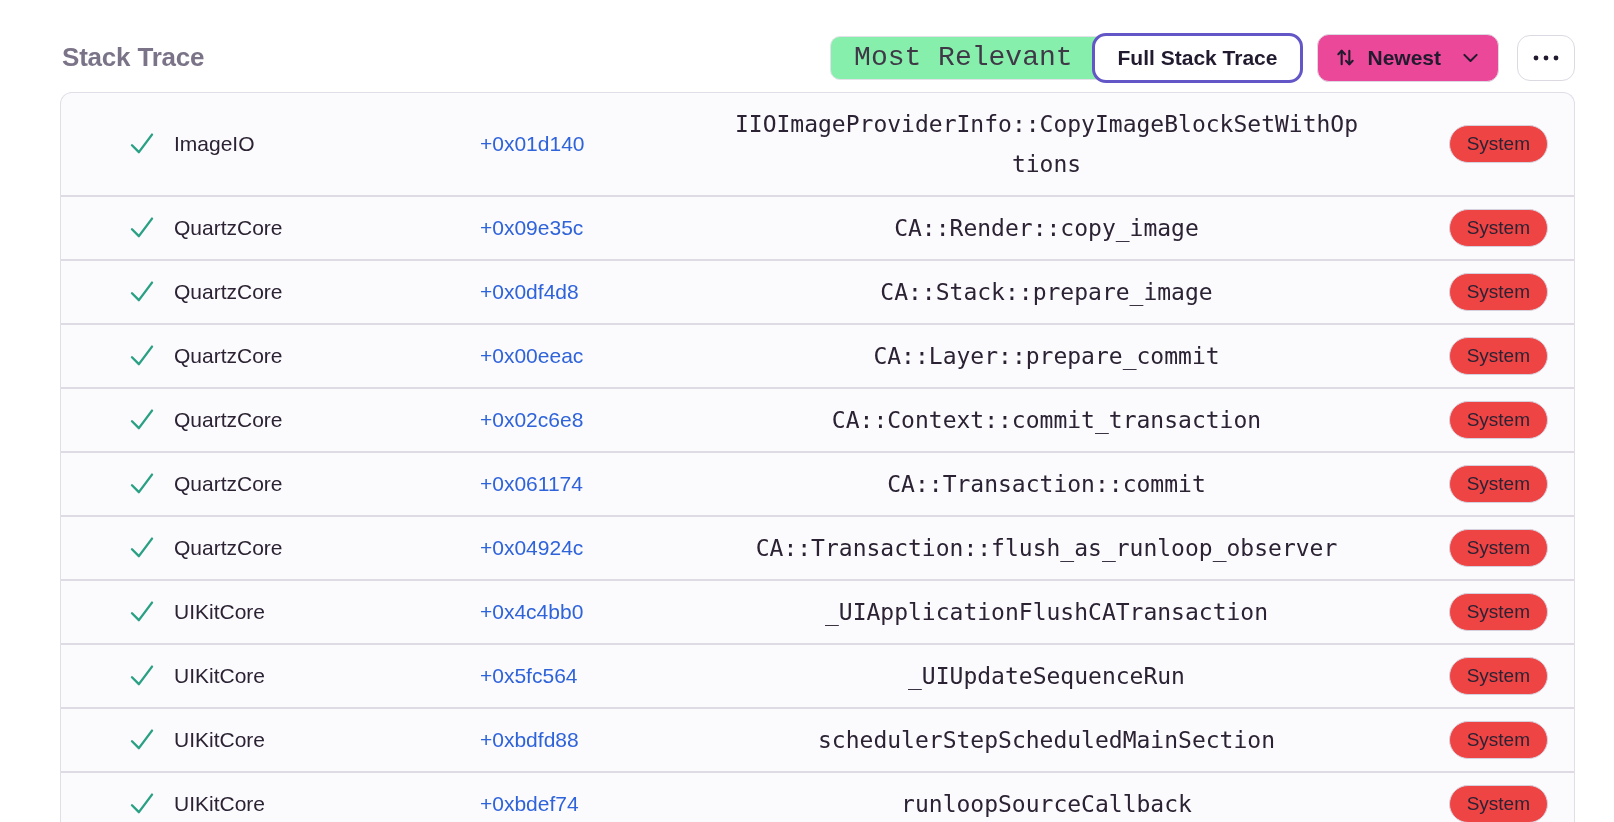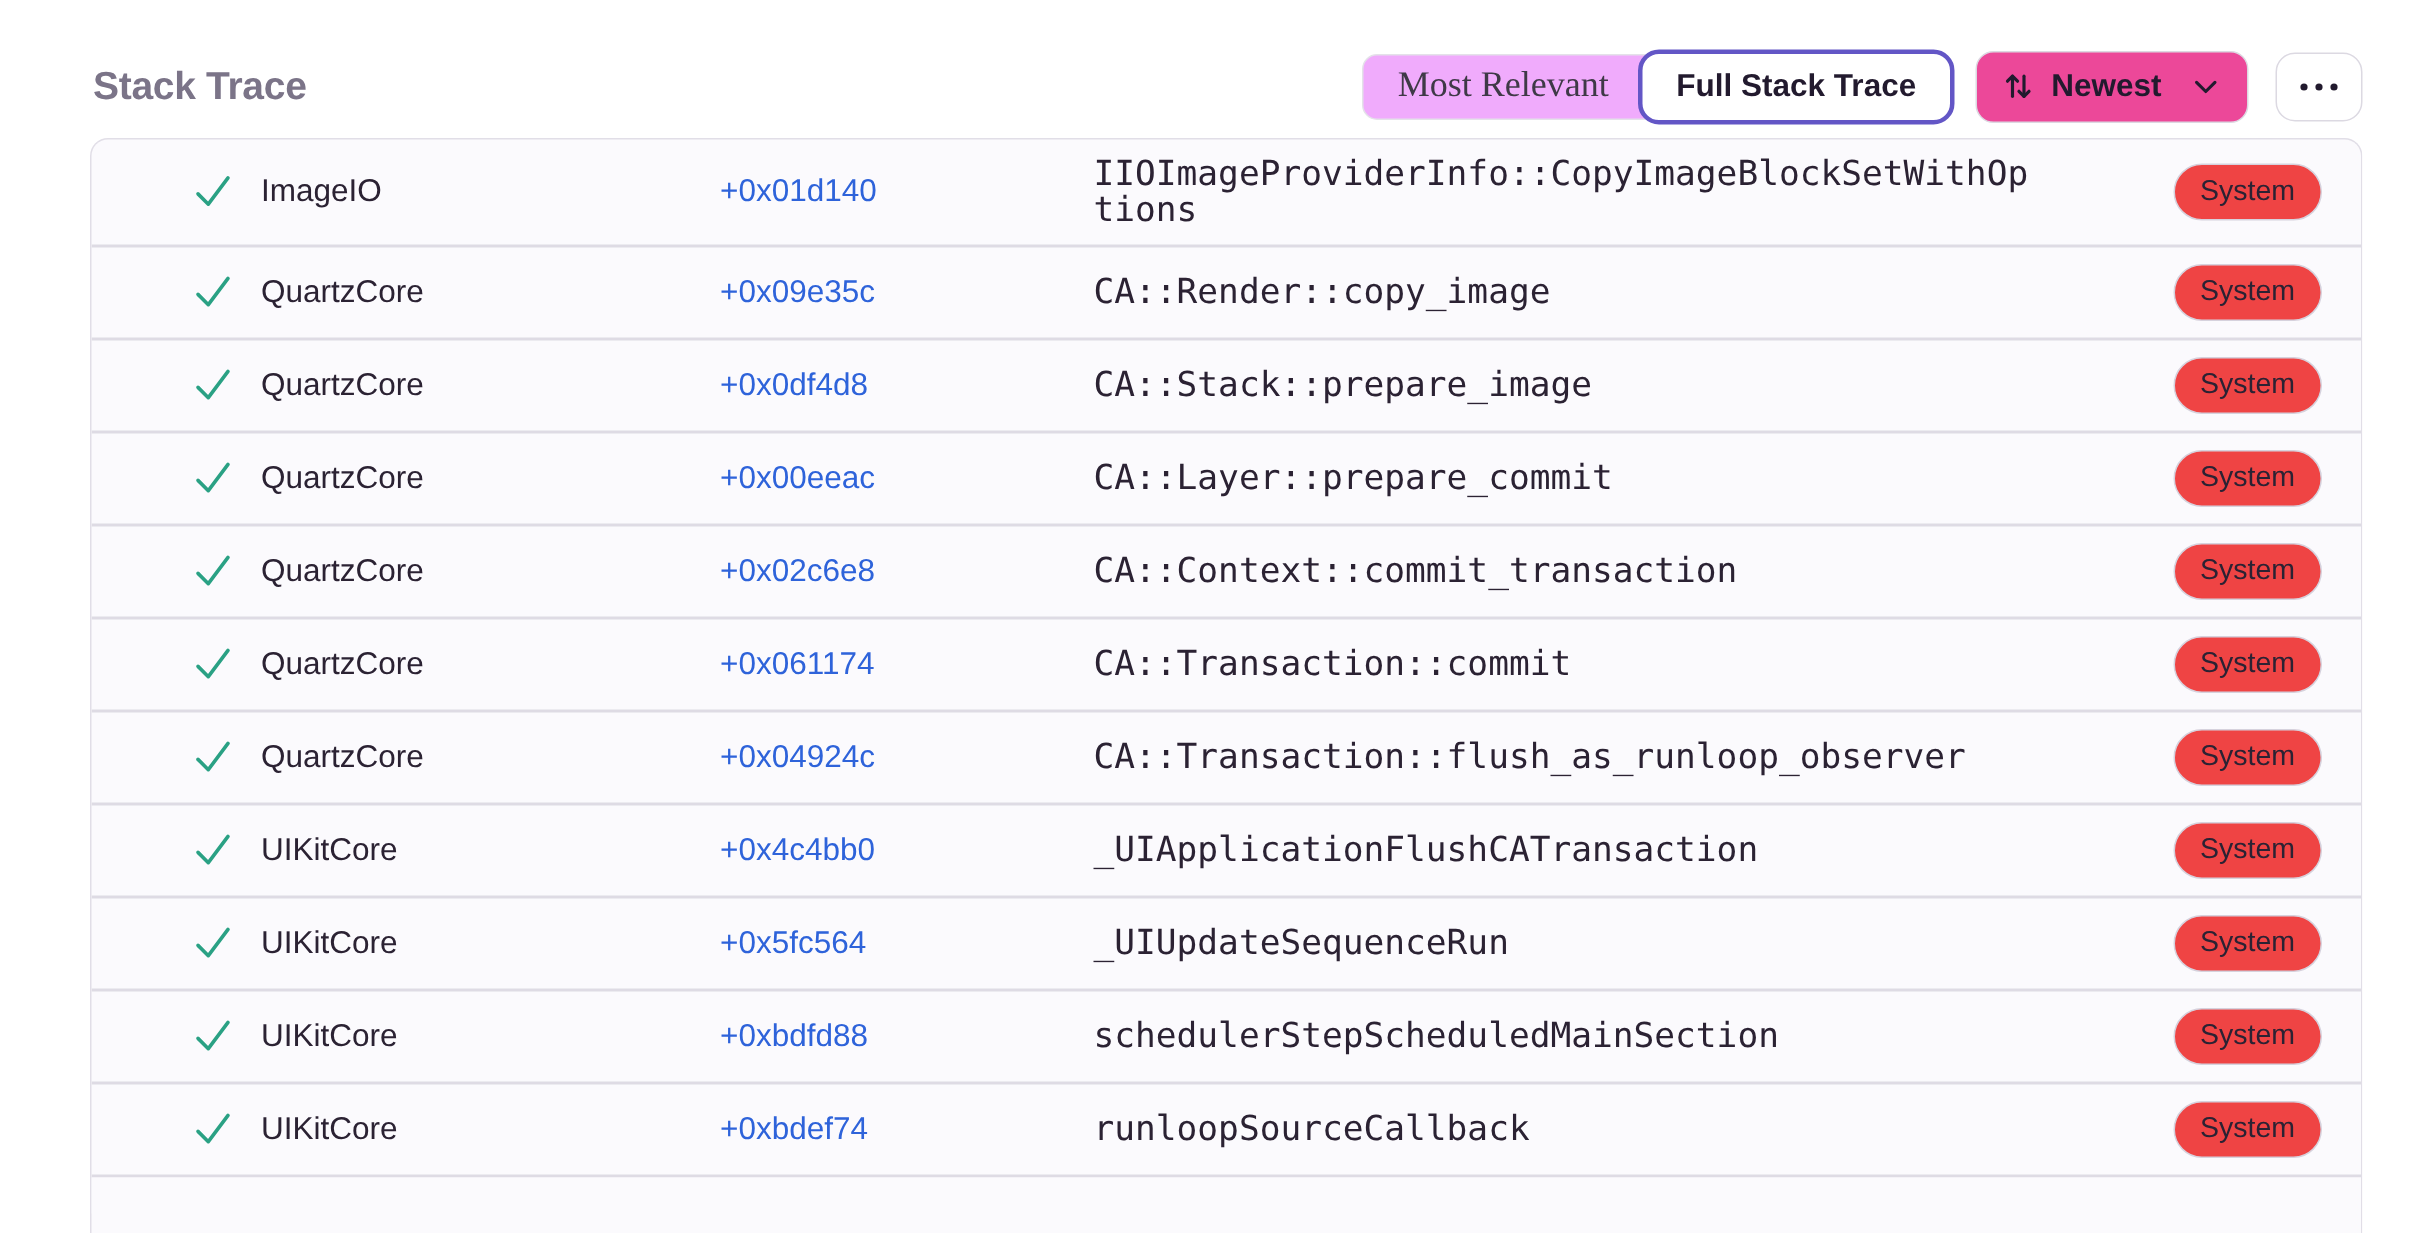--- a/index.html
+++ b/index.html
@@ -14,22 +14,22 @@
     padding:23px 39px 0 42px; height:92px;
   }
   .page-title {
     font-size:26px; font-weight:700; color:#7b7488; letter-spacing:-0.2px;
   }
   .controls { display:flex; align-items:center; }
 
   .segmented { display:flex; align-items:center; }
   .seg-most {
     height:44px; padding:0 36px 0 23px; margin-right:-18px;
-    background:#f0abfc; border:1px solid #e4e2e9; border-radius:10px;
-    font-family:Liberation Serif, serif; font-size:24px; color:#3f3947; cursor:pointer;
+    background:#86efac; border:1px solid #e4e2e9; border-radius:10px;
+    font-family:Liberation Mono, monospace; font-size:28px; color:#3f3947; cursor:pointer;
   }
   .seg-full {
     position:relative; z-index:1; height:50px; padding:0 23px;
     background:#ffffff; border:3px solid #6356c6; border-radius:14px;
     font-family:inherit; font-size:21px; font-weight:700; color:#221a2e; cursor:pointer;
   }
 
   .sort-btn {
     display:flex; align-items:center; gap:10px; margin-left:14px;
     height:48px; padding:0 17px 0 16px;
@@ -57,22 +57,23 @@
     cursor:pointer;
   }
   .col-status { width:47px; display:flex; align-items:center; flex-shrink:0; }
   .col-module { width:306px; flex-shrink:0; font-size:21px; color:#2b2233; }
   .col-address {
     width:249px; flex-shrink:0; font-size:21px; color:#2e63da; text-decoration:none;
   }
   .col-function {
     flex:0 1 635px; max-width:635px;
     font-family:"DejaVu Sans Mono", monospace;
-    font-size:23px; line-height:24px; color:#2b2233;
+    font-size:23px; line-height:40px; color:#2b2233;
     word-break:break-all;
+    text-align:center;
   }
   .badge {
     margin-left:auto; height:38px; padding:0 17px;
     display:flex; align-items:center; flex-shrink:0;
     background:#ef4444; border:1px solid #d6d2dd; border-radius:19px;
     font-size:19px; color:#2b2233;
   }
   .stub-row { height:24px; background:#fbfafd; }
 
   svg { display:block; }

